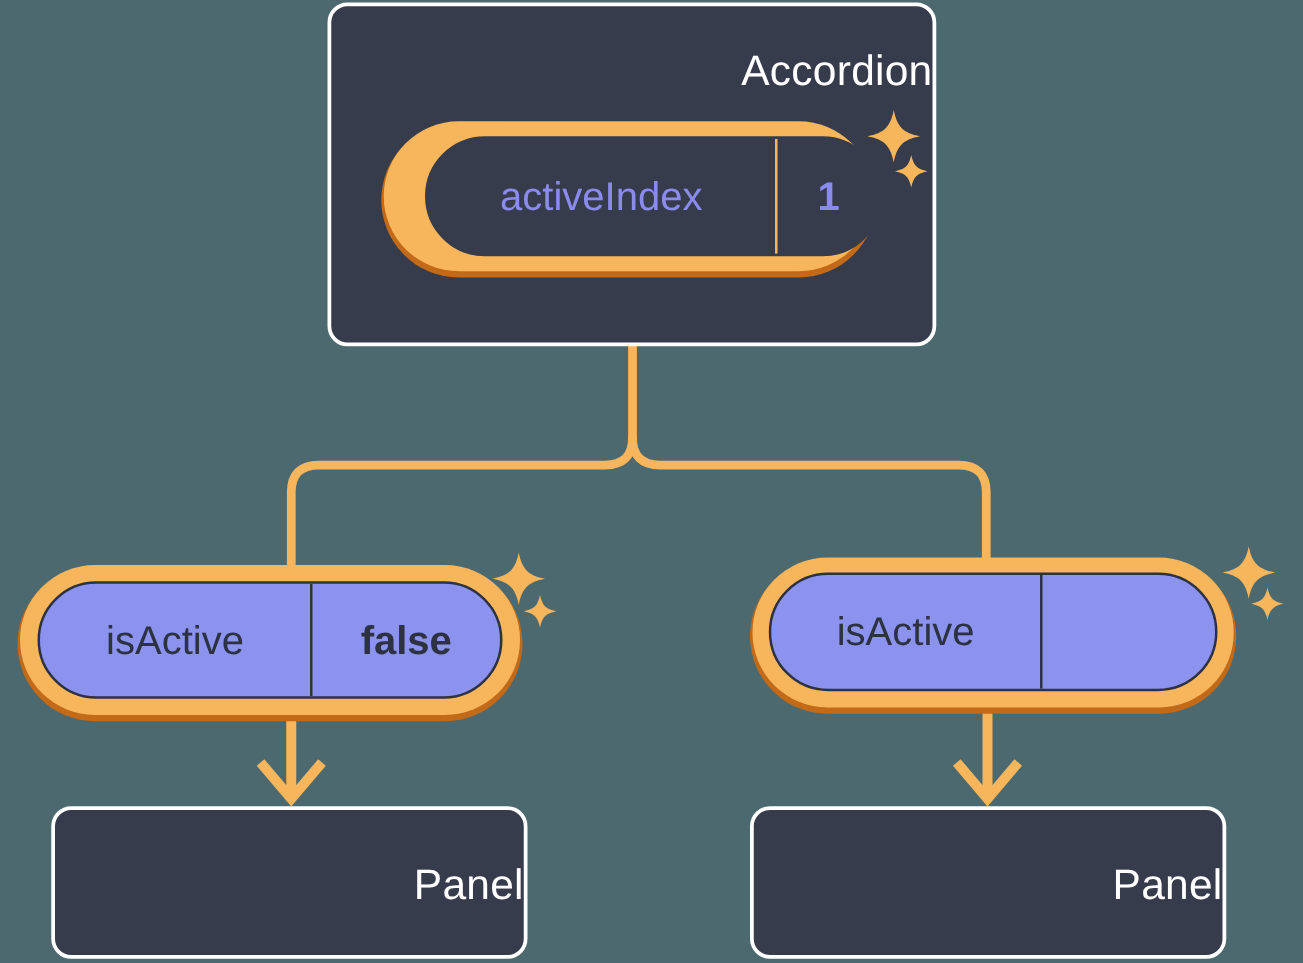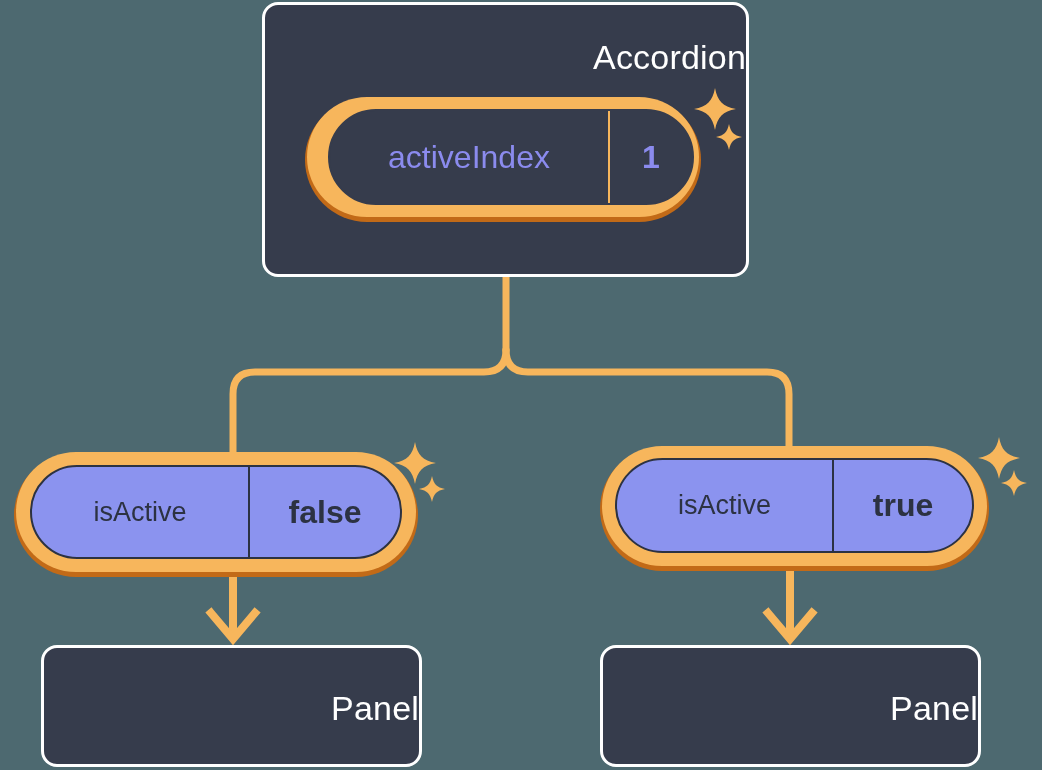--- a/index.html
+++ b/index.html
@@ -83,21 +83,21 @@
   .pill-divider {
     width: 2px;
     flex: 0 0 2px;
     align-self: stretch;
   }
   .pill-divider.amber { background: #f7b65c; }
   .pill-divider.dark  { background: #2c3242; }
 
   .dark .pill-key { color: #8b8bee; font-size: 32px; font-weight: 400; }
   .dark .pill-val { color: #8b8bee; font-size: 32px; font-weight: 700; }
-  .violet .pill-key { color: #2c3242; font-size: 27px; font-weight: 400; }
+  .violet .pill-key { color: #2c3242; font-size: 32px; font-weight: 400; }
   .violet .pill-val { color: #2c3242; font-size: 32px; font-weight: 700; }
 
   
   .sparkle {
     position: absolute;
     pointer-events: none;
   }
 </style>
 </head>
 <body>
@@ -119,21 +119,21 @@
     <path d="M 768 613 L 790 639 L 812 613" fill="none" stroke="#f7b65c" stroke-width="8" stroke-linecap="square" stroke-linejoin="miter"></path>
   </svg>
 
   <div class="node-box" style="left:262px; top:2px; width:487px; height:275px;">
     <div class="node-title" style="top:33px;">Accordion</div>
   </div>
 
   <div>
     <div class="pill-outer" style="left:305px; top:98px; width:396px; height:124px;"></div>
     <div class="pill-ring" style="left:307px; top:97px; width:392px; height:120px;"></div>
-    <div class="pill-inner dark" style="left:328px; top:109px; width:366px; height:96px;">
+    <div class="pill-inner dark" style="left:340px; top:109px; width:366px; height:96px;">
       <div class="pill-key" style="flex:0 0 278px;">activeIndex</div>
       <div class="pill-divider amber"></div>
       <div class="pill-val" style="flex:1 1 auto;">1</div>
     </div>
   </div>
 
   <svg class="sparkle" style="left:692px; top:86px;" width="46" height="46" viewBox="0 0 46 46">
     <path d="M23 2 C25.6 15.4 30.6 20.4 44 23 C30.6 25.6 25.6 30.6 23 44 C20.4 30.6 15.4 25.6 2 23 C15.4 20.4 20.4 15.4 23 2 Z" fill="#f7b65c"></path>
   </svg>
   <svg class="sparkle" style="left:714px; top:122px;" width="30" height="30" viewBox="0 0 30 30">
@@ -160,21 +160,20 @@
   <div class="node-box" style="left:41px; top:645px; width:381px; height:122px;">
     <div class="node-title" style="top:41px;">Panel</div>
   </div>
 
   <div>
     <div class="pill-outer" style="left:600px; top:447px; width:389px; height:124px;"></div>
     <div class="pill-ring" style="left:602px; top:446px; width:385px; height:120px;"></div>
     <div class="pill-inner violet" style="left:615px; top:458px; width:359px; height:95px;">
       <div class="pill-key" style="flex:0 0 215px;">isActive</div>
       <div class="pill-divider dark"></div>
-      <div class="pill-val" style="flex:1 1 auto;">true</div>
     </div>
   </div>
 
   <svg class="sparkle" style="left:976px; top:435px;" width="46" height="46" viewBox="0 0 46 46">
     <path d="M23 2 C25.6 15.4 30.6 20.4 44 23 C30.6 25.6 25.6 30.6 23 44 C20.4 30.6 15.4 25.6 2 23 C15.4 20.4 20.4 15.4 23 2 Z" fill="#f7b65c"></path>
   </svg>
   <svg class="sparkle" style="left:999px; top:468px;" width="30" height="30" viewBox="0 0 30 30">
     <path d="M15 2 C16.7 10.3 19.7 13.3 28 15 C19.7 16.7 16.7 19.7 15 28 C13.3 19.7 10.3 16.7 2 15 C10.3 13.3 13.3 10.3 15 2 Z" fill="#f7b65c"></path>
   </svg>
 

